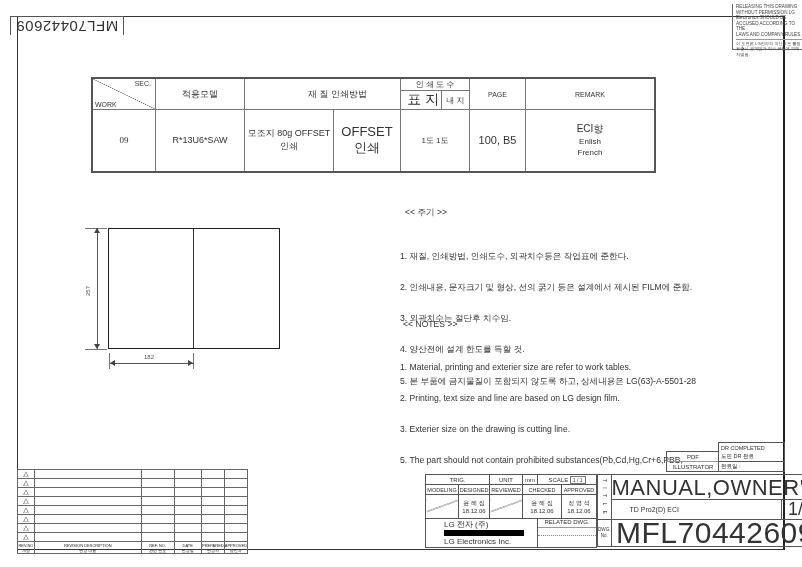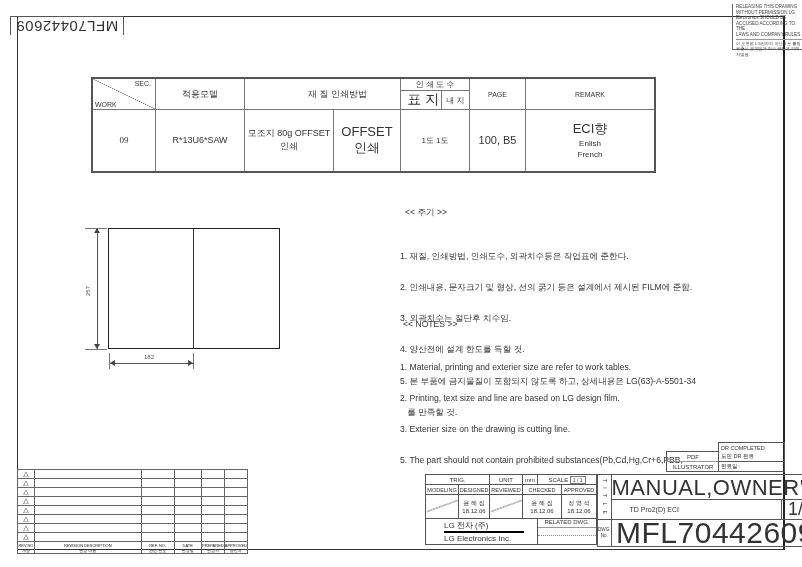--- a/index.html
+++ b/index.html
@@ -16,21 +16,21 @@
   
   table.work { position:absolute; left:91px; top:77px; width:565px; border-collapse:collapse; border:2px solid #555; }
   table.work td { border:1px solid #777; text-align:center; padding:0; font-size:9px; color:#333; }
   .hdr td { height:20px; }
   .diag { position:relative; width:62px; background:linear-gradient(to top right, transparent calc(50% - 0.5px), #666 50%, transparent calc(50% + 0.5px)); }
   .diag .sec { position:absolute; right:4px; top:1px; font-size:7px; }
   .diag .wk { position:absolute; left:2px; bottom:1px; font-size:7px; }
   .big { font-size:15px;font-family:Liberation Serif, serif; }
   .mid { font-size:13px; }
   .tiny { font-size:6px;margin-left:18px; }
-  .remark-main { font-size:13px; }
+  .remark-main { font-size:10px; }
   .remark-sub { font-size:8px; line-height:11px; }
 
   
   .sheet { left:108px; top:228px; width:172px; height:121px; border:1.5px solid #222; box-sizing:border-box; }
   .sheet .fold { position:absolute; left:84px; top:0; width:0; height:100%; border-left:1.5px solid #333; }
   .dimv { left:97px; top:228px; width:0; height:121px; border-left:1px solid #555; }
   .ext { border-top:1px solid #777; height:0; }
   .dimh { left:110px; top:363px; width:84px; height:0; border-top:1px solid #555; }
   .dimtxt { font-size:6px; color:#555; }
 
@@ -112,22 +112,21 @@
 <div class="abs" style="left:110px;top:360px;width:0;height:0;border-top:3px solid transparent;border-bottom:3px solid transparent;border-right:5px solid #444"></div>
 <div class="abs" style="left:188px;top:360px;width:0;height:0;border-top:3px solid transparent;border-bottom:3px solid transparent;border-left:5px solid #444"></div>
 <div class="abs dimtxt" style="left:144px;top:354px">182</div>
 
 <div class="abs notes" style="left:405px;top:207px">&lt;&lt; 주기 &gt;&gt;</div>
 <div class="abs notes" style="left:400px;top:230px;white-space:pre">
   <div>1. 재질, 인쇄방법, 인쇄도수, 외곽치수등은 작업표에 준한다.</div>
   <div>2. 인쇄내용, 문자크기 및 형상, 선의 굵기 등은 설계에서 제시된 FILM에 준함.</div>
   <div>3. 외곽치수는 절단후 치수임.</div>
   <div>4. 양산전에 설계 한도를 득할 것.</div>
-  <div>5. 본 부품에 금지물질이 포함되지 않도록 하고, 상세내용은 LG(63)-A-5501-34</div>
-  <div>   를 만족할 것.</div>
+  <div>5. 본 부품에 금지물질이 포함되지 않도록 하고, 상세내용은 LG(63)-A-5501-28</div>
 </div>
 
 <div class="abs notes" style="left:403px;top:319px">&lt;&lt; NOTES &gt;&gt;</div>
 <div class="abs notes" style="left:400px;top:341px;white-space:pre">
   <div>1. Material, printing and exterier size are refer to work tables.</div>
   <div>2. Printing, text size and line are based on LG design film.</div>
   <div>3. Exterier size on the drawing is cutting line.</div>
   <div>5. The part should not contain prohibited substances(Pb,Cd,Hg,Cr+6,PBB,</div>
 </div>
 
@@ -277,21 +276,21 @@
           <div>18.12.06</div>
         </td>
     <td style="font-size:6px;line-height:8px">
           <div>정 영 석</div>
           <div>18.12.06</div>
         </td>
   </tr>
   <tr style="height:26px">
     <td colspan="4" style="text-align:left;padding-left:18px;font-size:8px;line-height:11px">
       <div>LG 전자    (주)</div>
-      <div style="border-top:2px solid #000000;width:80px">LG Electronics Inc.</div>
+      <div style="border-top:6px solid #000000;width:80px">LG Electronics Inc.</div>
     </td>
     <td colspan="2" style="vertical-align:top;font-size:6px">
       <div>RELATED DWG.</div>
       <div style="border-top:1px solid #999;margin-top:2px;border-bottom:1px dotted #888;height:7px"></div>
     </td>
   </tr>
 </tbody>
   </table>
 
 <table class="tb" style="left:597px;top:474px;width:188px">

